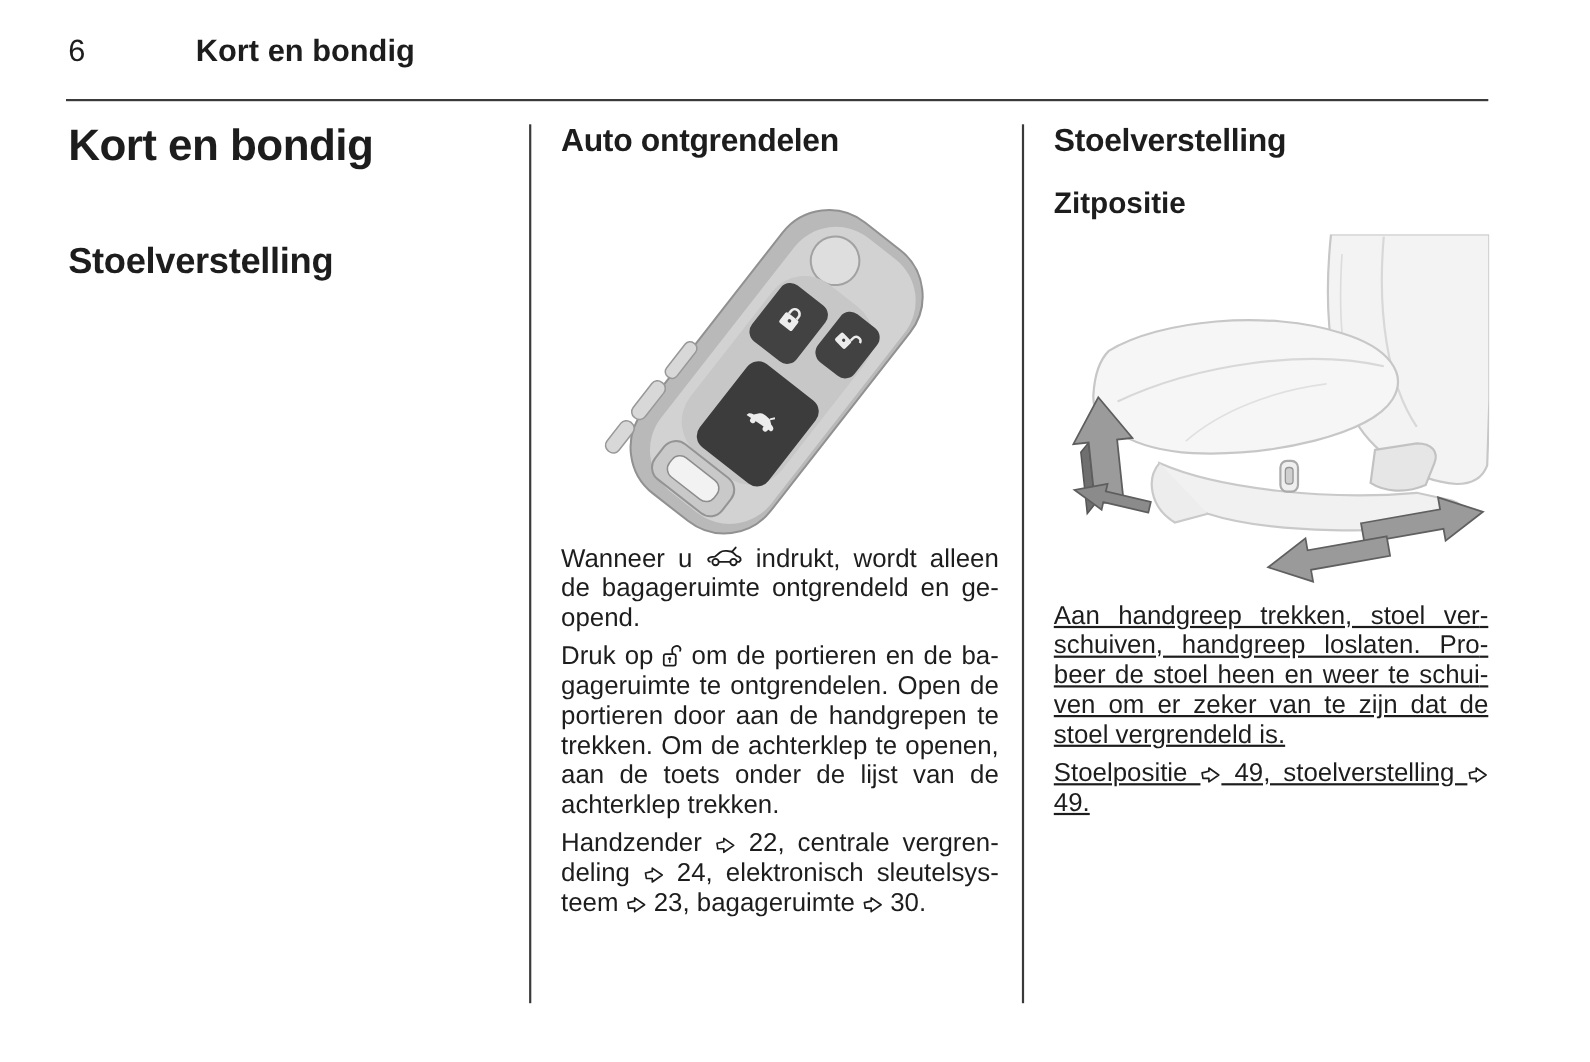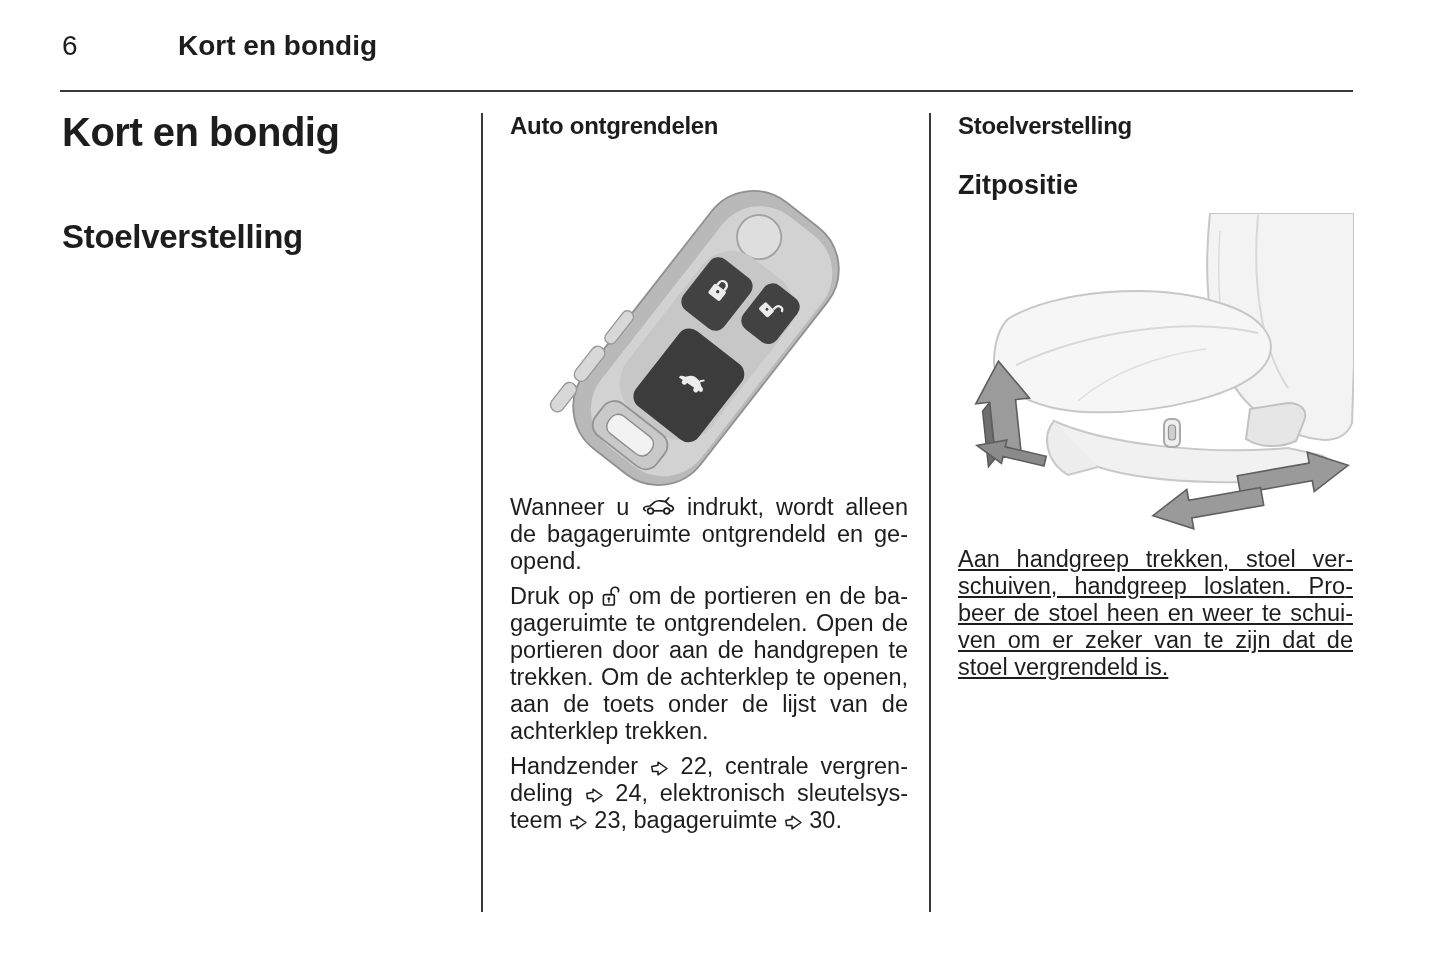--- a/index.html
+++ b/index.html
@@ -15,21 +15,21 @@
   .hrule { left:60px; top:90px; width:1293px; height:2px; background:#3a3a3a; }
   .vrule { top:113px; width:2px; height:799px; background:#3a3a3a; }
   .v1 { left:481px; }
   .v2 { left:929px; }
 
   
   .chapter-title { left:62px; top:110px; width:400px; font-size:40px; font-weight:bold; letter-spacing:-0.5px; }
   .section-title { left:62px; top:218px; width:400px; font-size:33px; font-weight:bold; letter-spacing:-0.3px; }
 
   
-  .col-heading { font-size:24px; font-weight:bold; letter-spacing:-0.3px; }
+  .col-heading { font-size:29px; font-weight:bold; letter-spacing:-0.3px; }
   .col2-heading { left:510px; top:112px; width:400px; }
   .col3-heading { left:958px; top:112px; width:396px; }
   .col3-subheading { left:958px; top:170px; width:396px; font-size:27px; font-weight:bold; }
 
   
   .figure { overflow:hidden; }
   .fig-key { left:508px; top:166px; width:400px; height:334px; }
   .fig-seat { left:958px; top:213px; width:396px; height:332px; }
 
   
@@ -163,15 +163,20 @@
       </g>
 
       <g transform="translate(250,293) rotate(-10)">
         <path d="M55 -9 L-18 -9 L-18 -20 L-56 0 L-18 20 L-18 9 L55 9 Z" fill="#9a9a9a" stroke="#606060" stroke-width="1.6"></path>
       </g>
     </svg>
   </div>
 
   <div class="abs bodytext col3-text">
       <p>Aan handgreep trekken, stoel ver­schuiven, handgreep loslaten. Pro­beer de stoel heen en weer te schui­ven om er zeker van te zijn dat de stoel vergrendeld is.</p>
+      <p>Stoelpositie <span class="ic"><svg width="19" height="17" viewBox="0 0 19 17">
+            <path d="M1.8 6.6 L8 5.2 L8 2.2 L17 8.5 L8 14.8 L8 11.6 L2.6 11.6 Z" fill="none" stroke="currentColor" stroke-width="1.5" stroke-linejoin="round"></path>
+          </svg></span> 49, stoelverstelling <span class="ic"><svg width="19" height="17" viewBox="0 0 19 17">
+            <path d="M1.8 6.6 L8 5.2 L8 2.2 L17 8.5 L8 14.8 L8 11.6 L2.6 11.6 Z" fill="none" stroke="currentColor" stroke-width="1.5" stroke-linejoin="round"></path>
+          </svg></span> 49.</p>
     </div>
 
 </div>
 
 </body></html>

